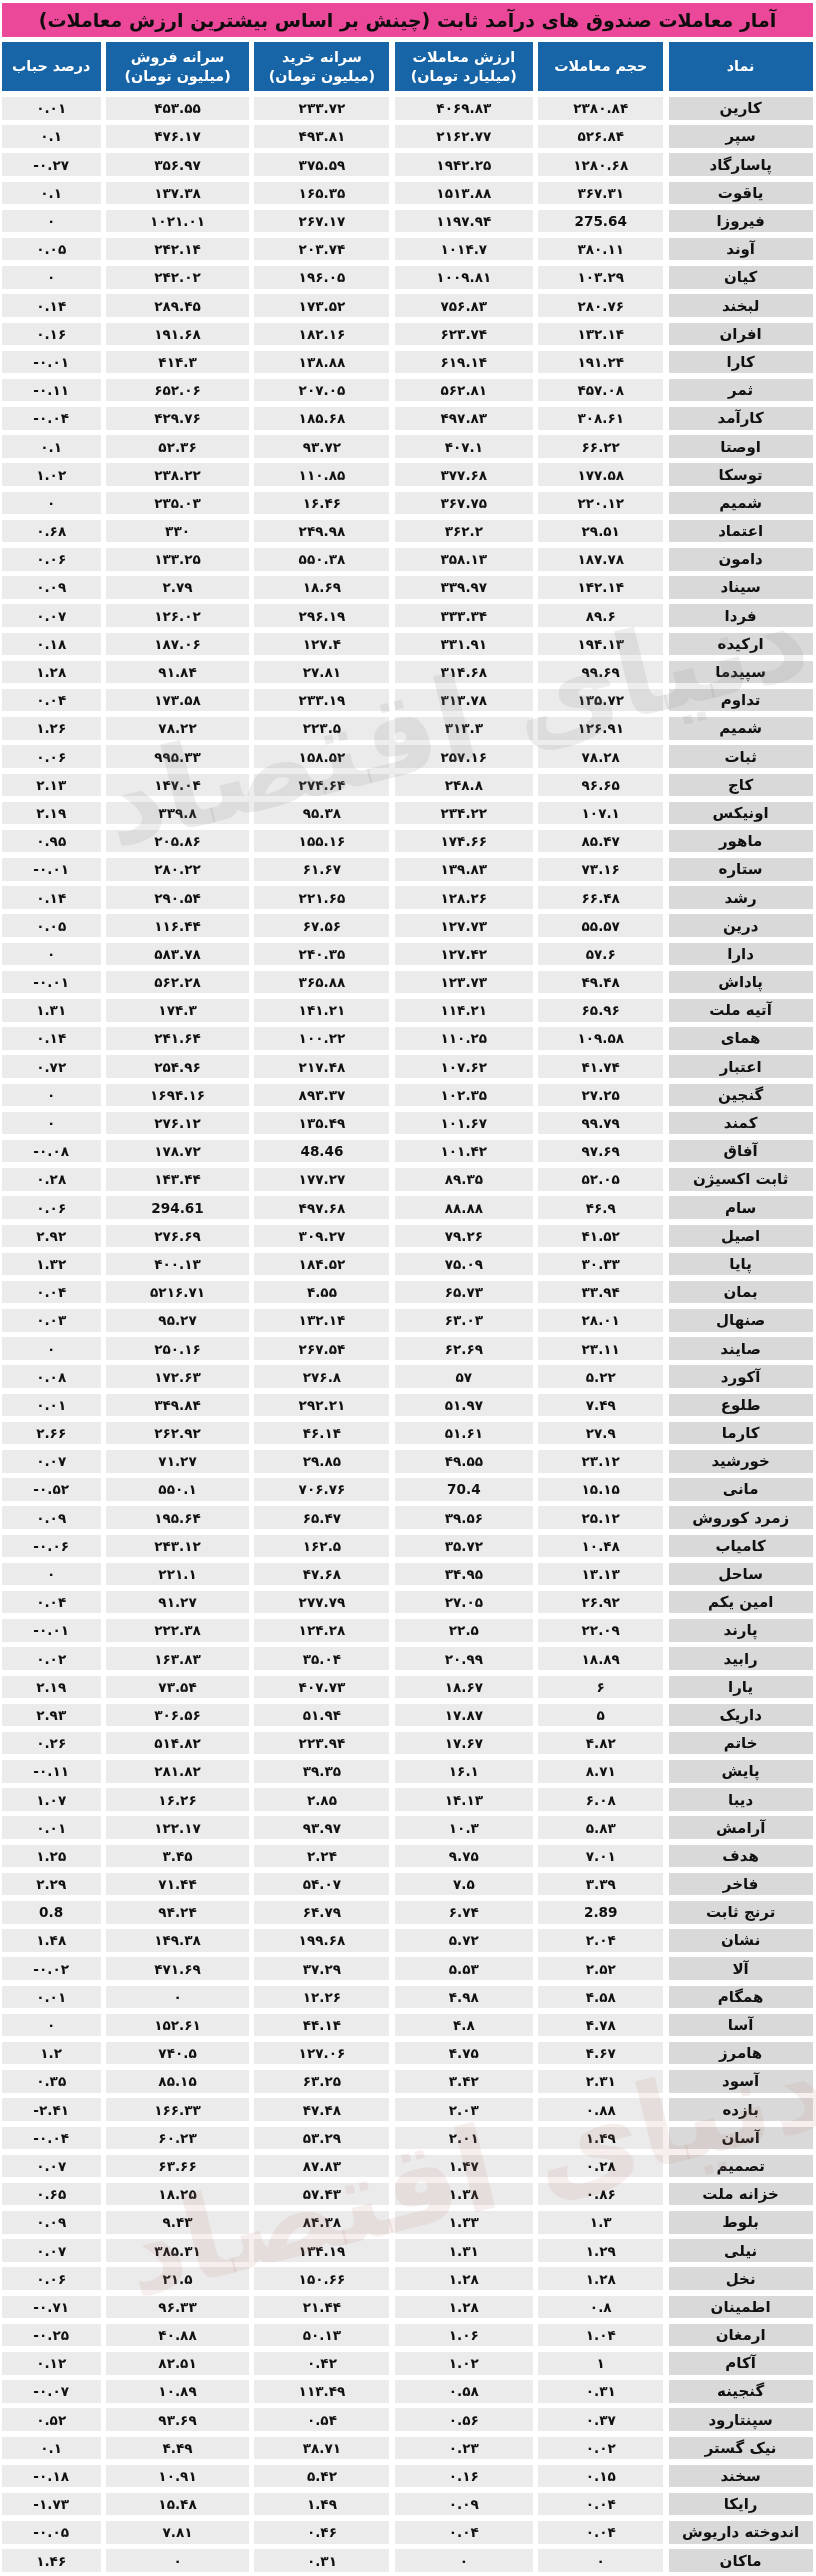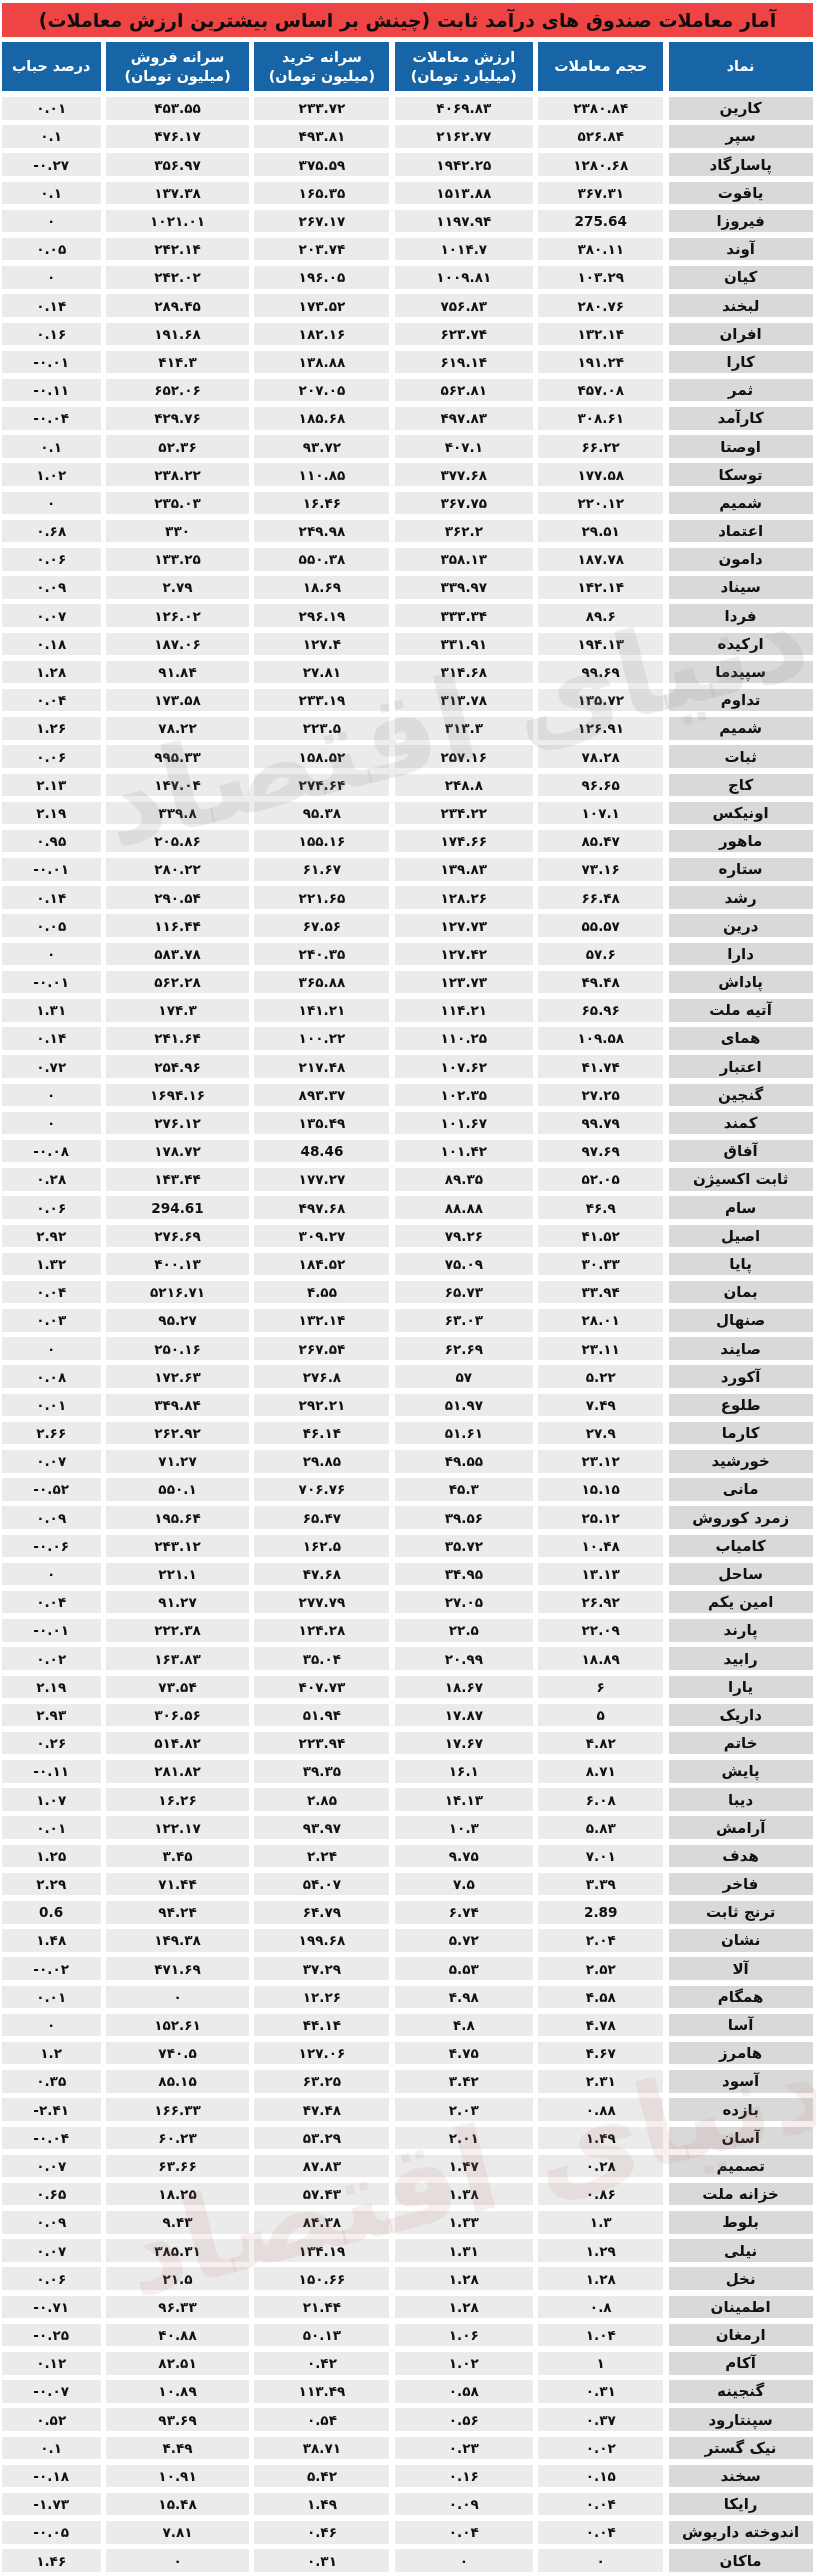--- a/index.html
+++ b/index.html
@@ -9,21 +9,21 @@
     height:2576px;
     background:#ffffff;
     font-family:"DejaVu Sans", sans-serif;
     direction:rtl;
     overflow:hidden;
   }
   .title-bar{
     position:absolute;
     top:2.7px; right:2.7px; left:2.7px;
     height:34px;
-    background:#ef4444;
+    background:#ec4899;
     display:flex;
     align-items:center;
     justify-content:center;
     color:#0d0d0d;
     font-weight:bold;
     font-size:19px;
   }
   .grid{
     display:grid;
     grid-template-columns:144px 125px 138px 135px 143px 99px;
@@ -400,21 +400,21 @@
       <div class="cell num">۲۶۲.۹۲</div>
       <div class="cell num">۲.۶۶</div>
       <div class="cell sym">خورشید</div>
       <div class="cell num">۲۳.۱۲</div>
       <div class="cell num">۴۹.۵۵</div>
       <div class="cell num">۲۹.۸۵</div>
       <div class="cell num">۷۱.۲۷</div>
       <div class="cell num">۰.۰۷</div>
       <div class="cell sym">مانی</div>
       <div class="cell num">۱۵.۱۵</div>
-      <div class="cell num">۴۵.۳</div>
+      <div class="cell num">70.4</div>
       <div class="cell num">۷۰۶.۷۶</div>
       <div class="cell num">۵۵۰.۱</div>
       <div class="cell num">-۰.۵۲</div>
       <div class="cell sym">زمرد کوروش</div>
       <div class="cell num">۲۵.۱۲</div>
       <div class="cell num">۳۹.۵۶</div>
       <div class="cell num">۶۵.۴۷</div>
       <div class="cell num">۱۹۵.۶۴</div>
       <div class="cell num">۰.۰۹</div>
       <div class="cell sym">کامیاب</div>
@@ -493,21 +493,21 @@
       <div class="cell num">۳.۳۹</div>
       <div class="cell num">۷.۵</div>
       <div class="cell num">۵۴.۰۷</div>
       <div class="cell num">۷۱.۴۴</div>
       <div class="cell num">۲.۲۹</div>
       <div class="cell sym">ترنج ثابت</div>
       <div class="cell num">2.89</div>
       <div class="cell num">۶.۷۴</div>
       <div class="cell num">۶۴.۷۹</div>
       <div class="cell num">۹۴.۲۴</div>
-      <div class="cell num">0.6</div>
+      <div class="cell num">0.8</div>
       <div class="cell sym">نشان</div>
       <div class="cell num">۲.۰۴</div>
       <div class="cell num">۵.۷۲</div>
       <div class="cell num">۱۹۹.۶۸</div>
       <div class="cell num">۱۴۹.۳۸</div>
       <div class="cell num">۱.۴۸</div>
       <div class="cell sym">آلا</div>
       <div class="cell num">۲.۵۲</div>
       <div class="cell num">۵.۵۳</div>
       <div class="cell num">۳۷.۲۹</div>

